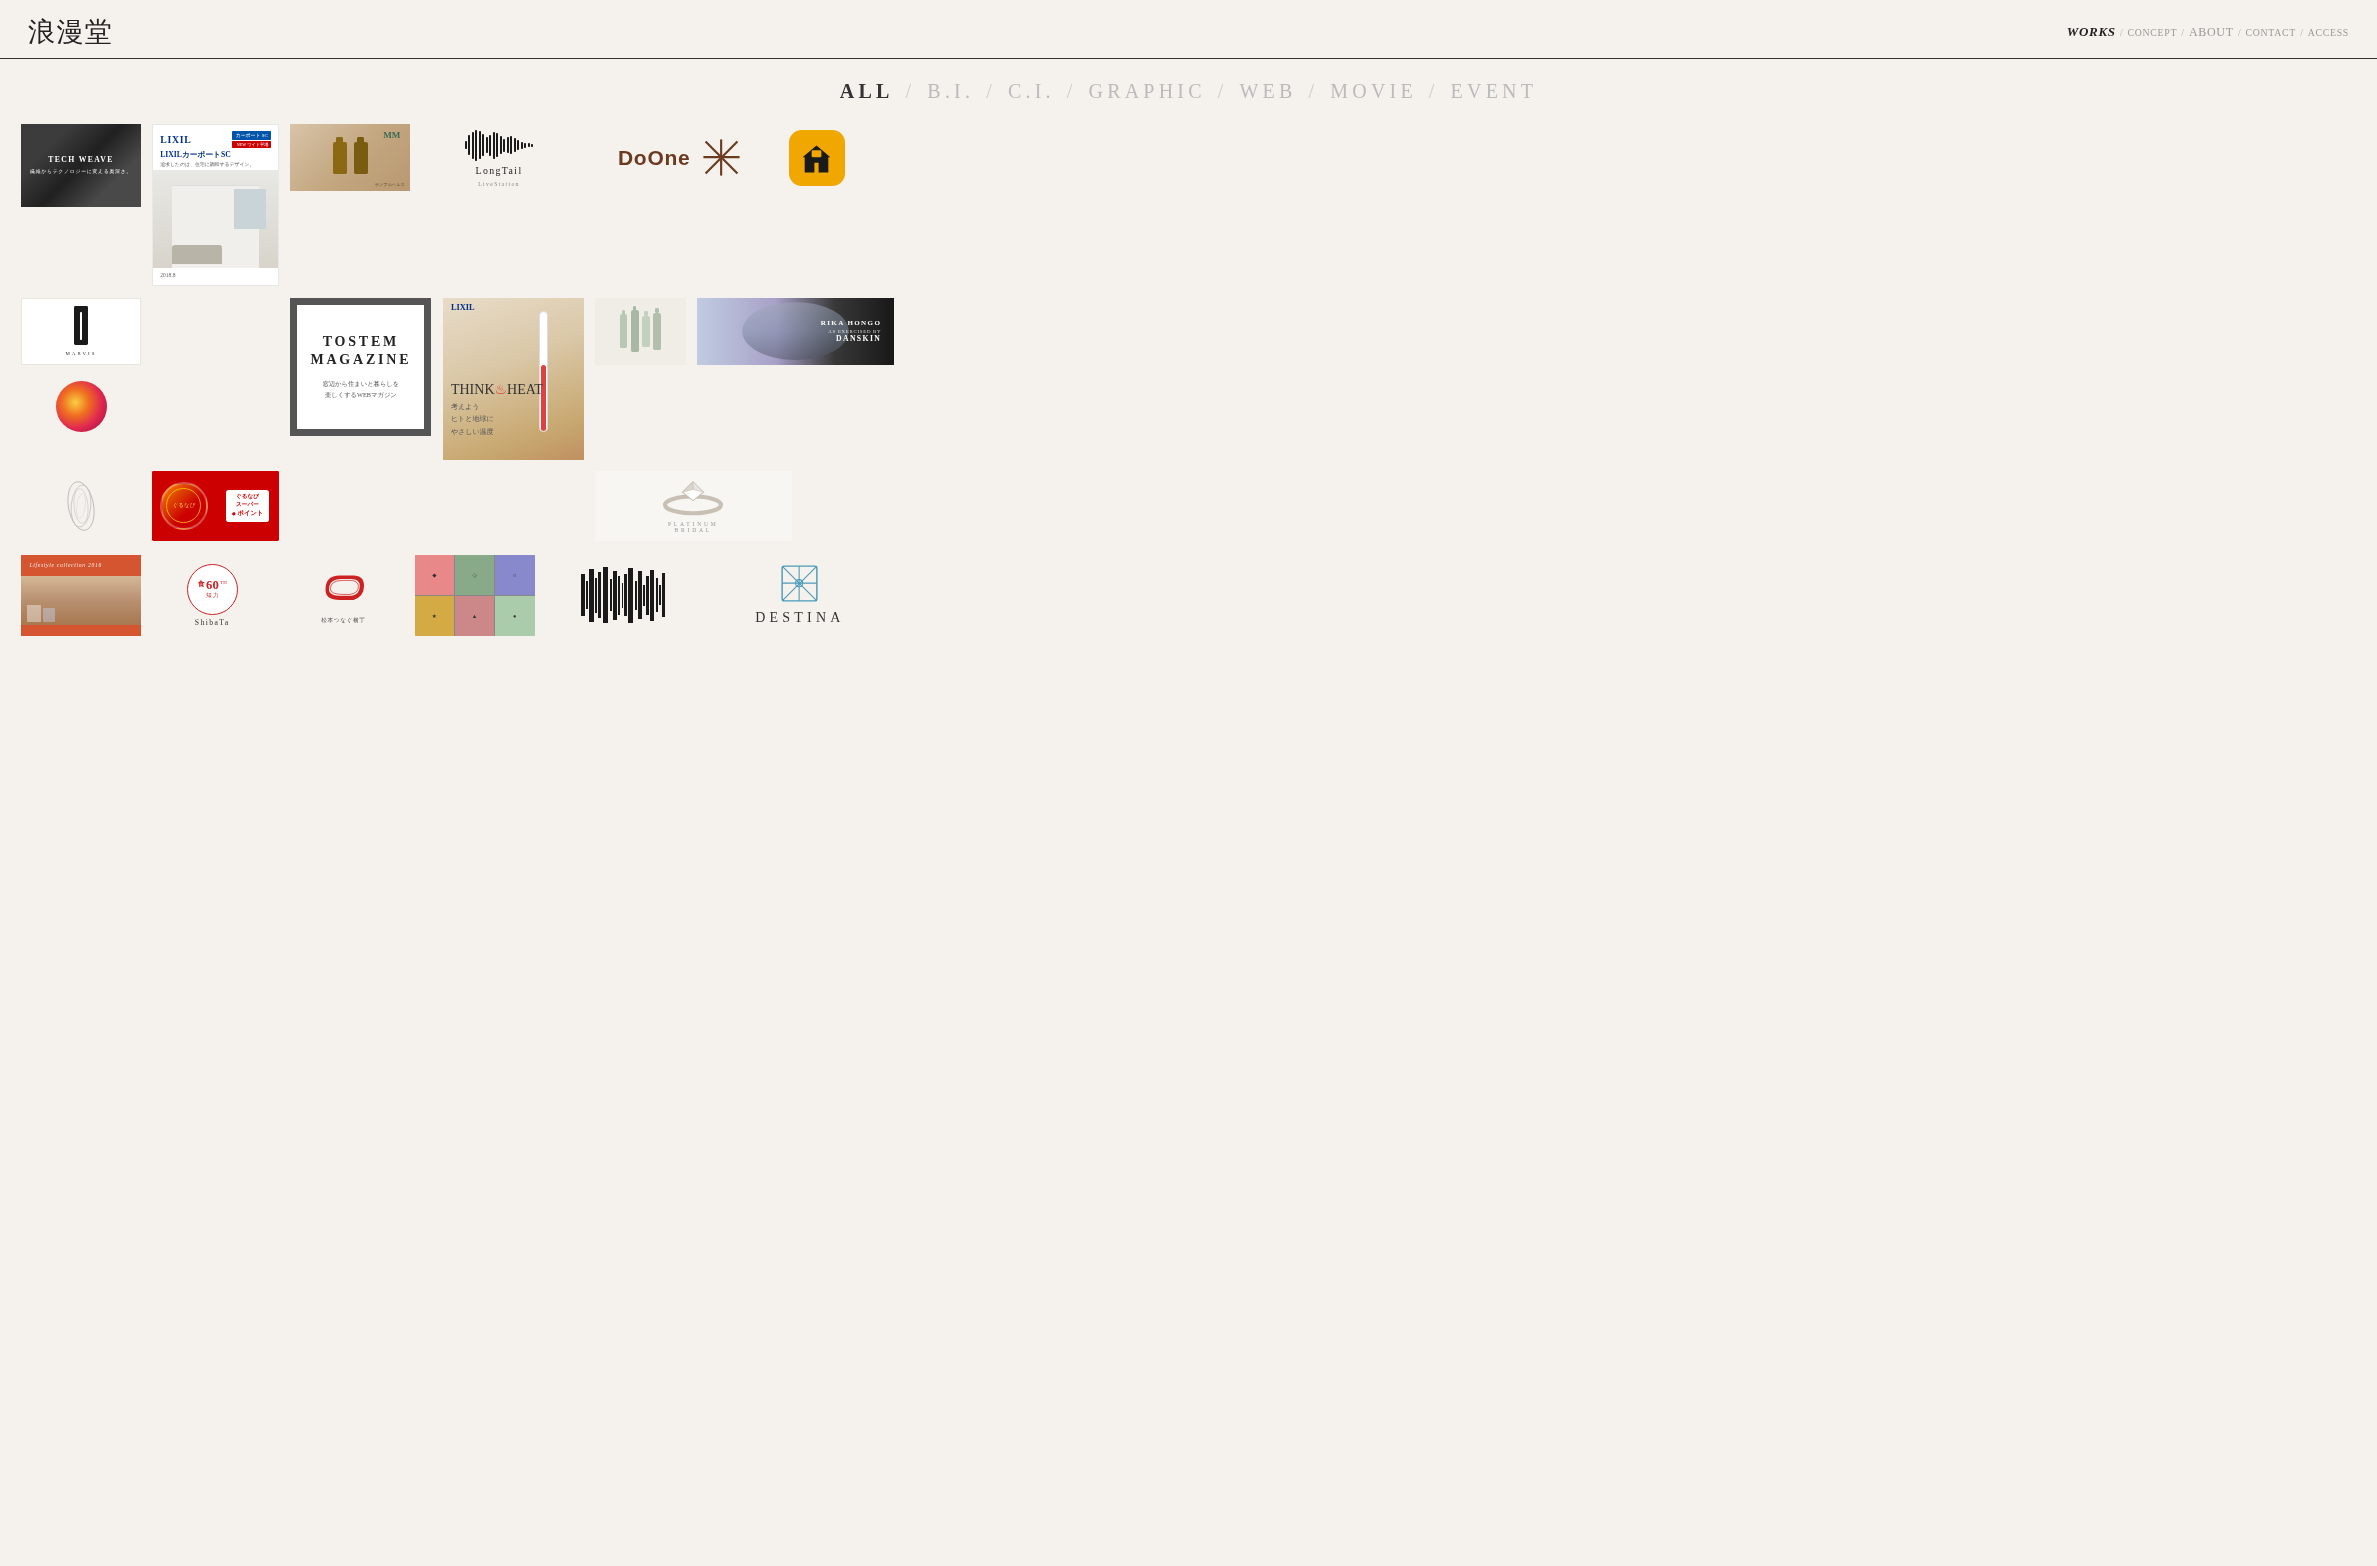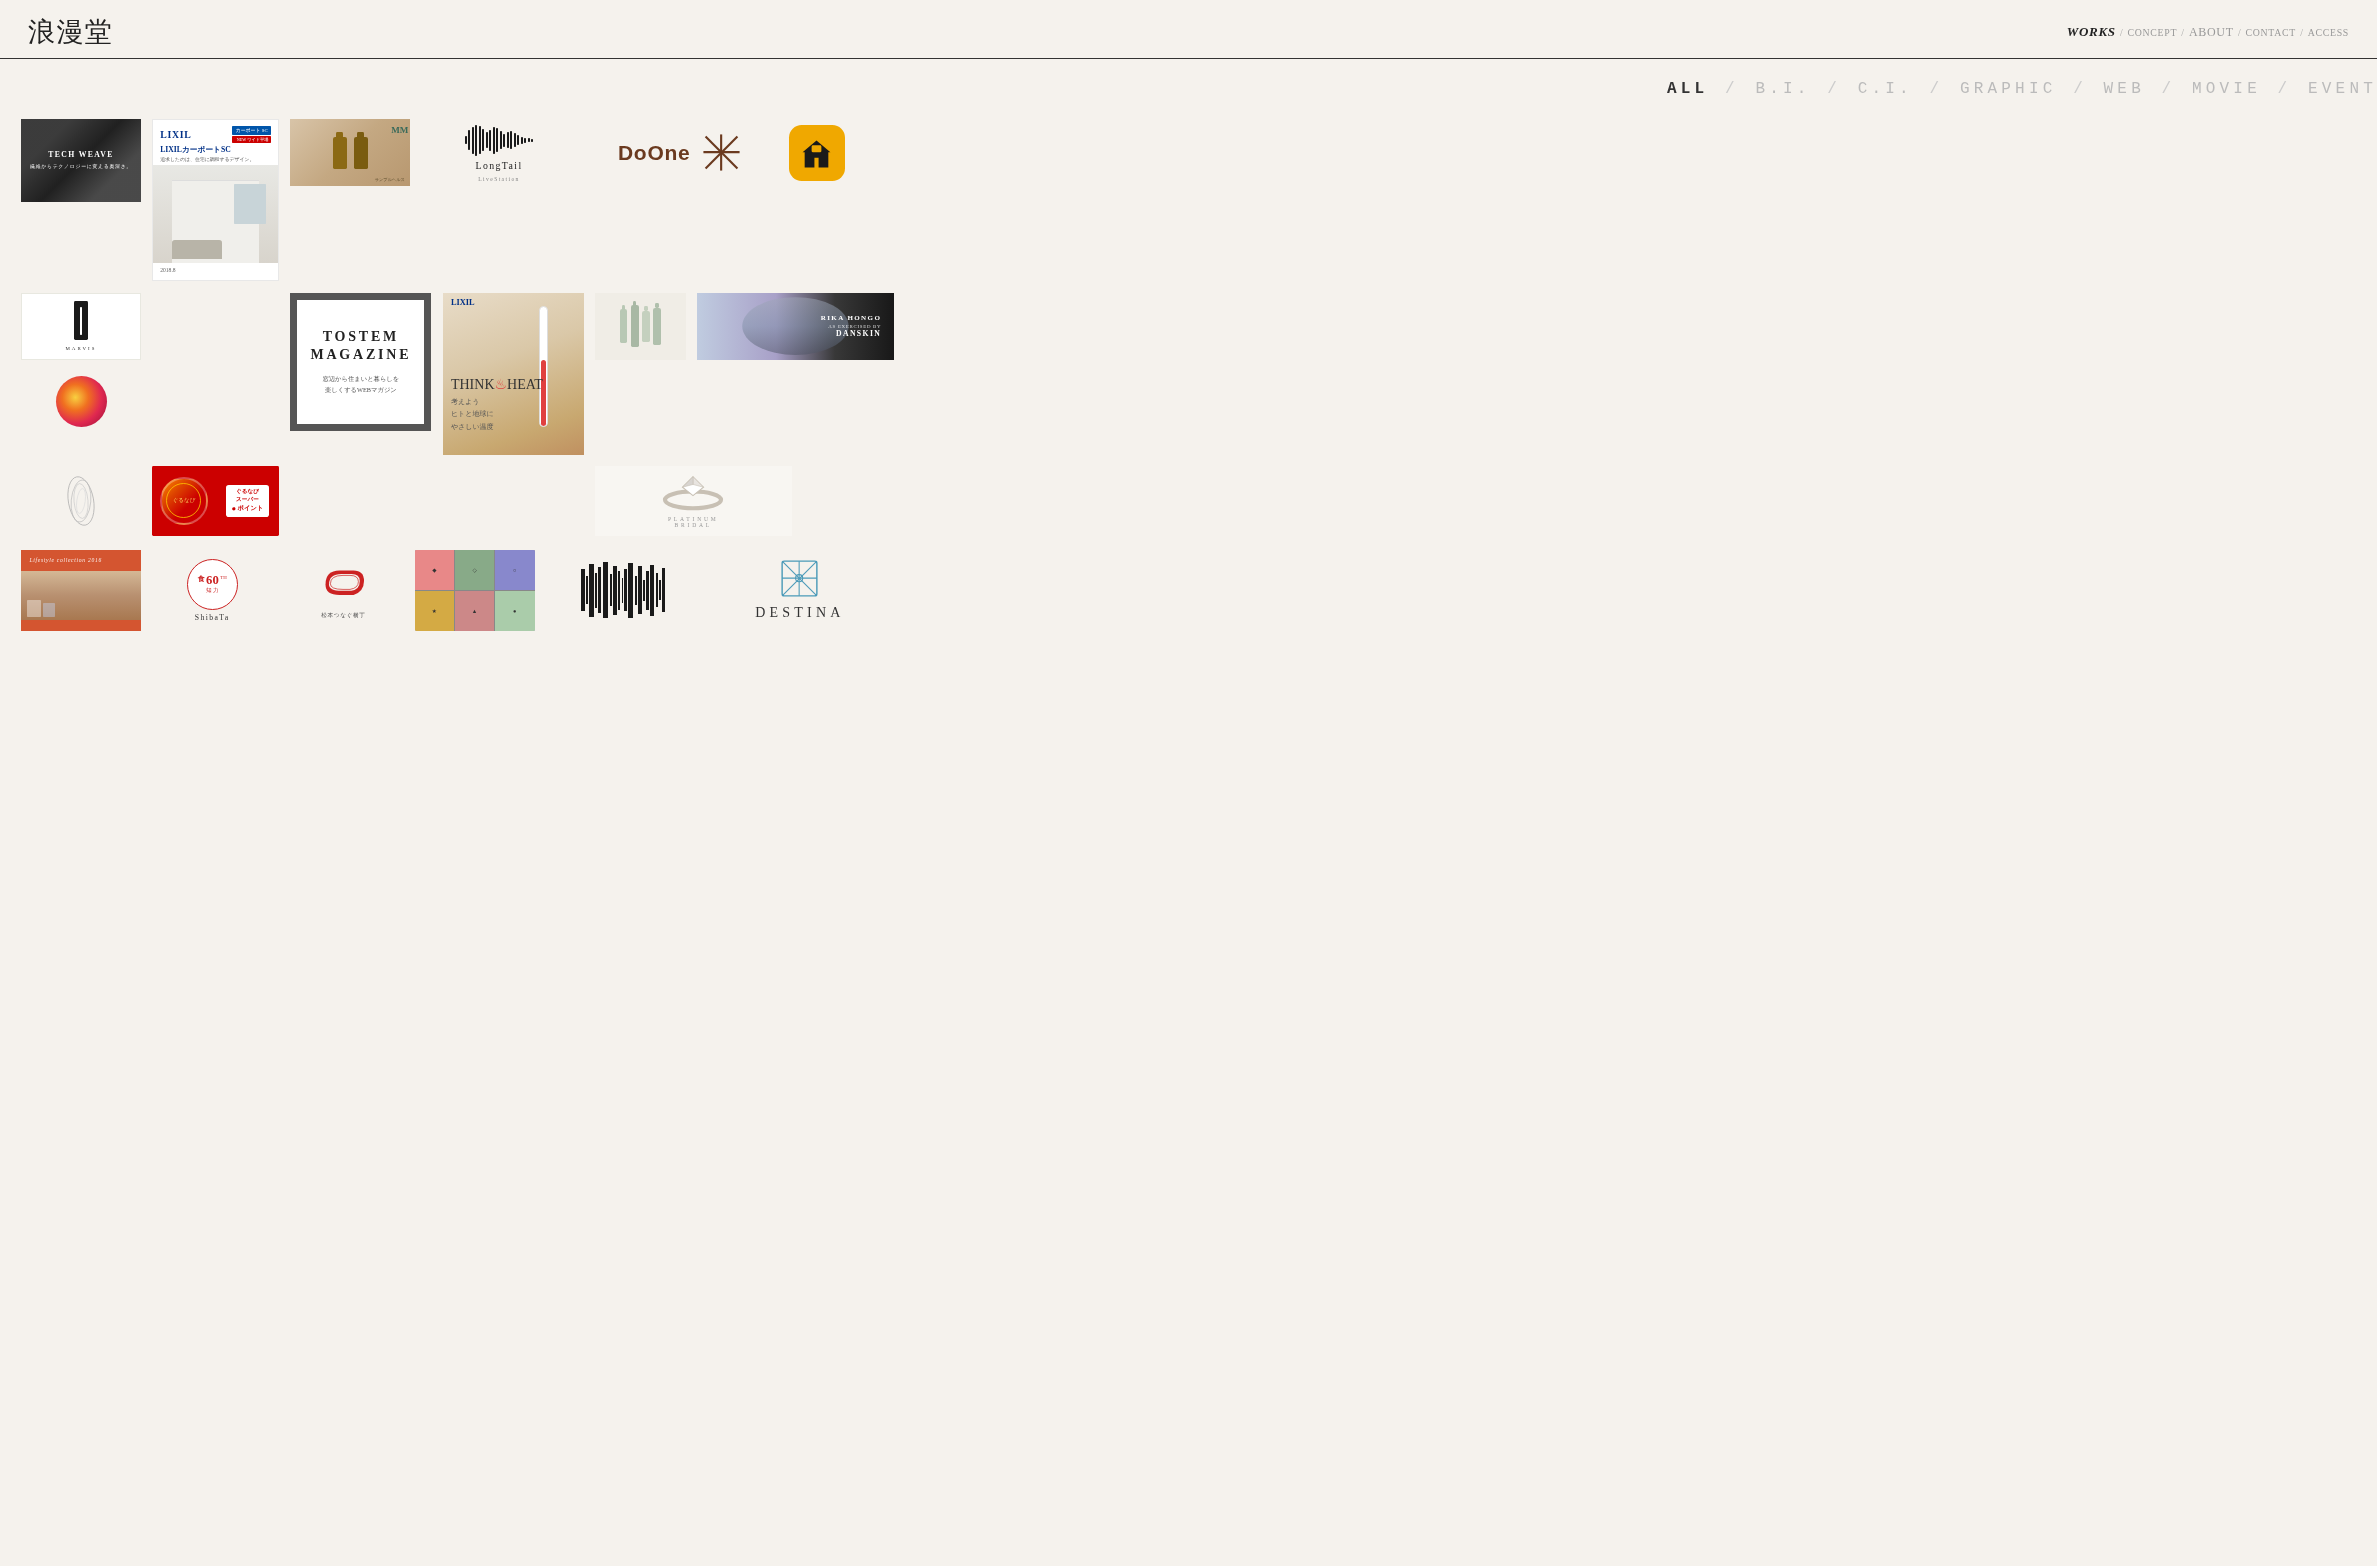--- a/index.html
+++ b/index.html
@@ -30,26 +30,25 @@
       letter-spacing: 0.7px;
     }
     nav .nav-item-active {
       color: #222;
       font-weight: bold;
     }
     nav .nav-sep {
       color: #aaa;
     }
     .filter-bar {
-      text-align: right;
+      text-align: center;
       padding: 21px 0 14px 0;
-      font-size: 16px;
+      font-size: 20px;
       letter-spacing: 4.2px;
       color: #bbb;
-      font-family: Liberation Mono, monospace;
     }
     .filter-bar .active-filter {
       color: #333;
       font-weight: bold;
     }
     .filter-bar .sep {
       color: #ccc;
       margin: 0 2.8px;
     }
 
@@ -169,21 +168,21 @@
     <div class="cell w-small">
       <div style="height:67px;background:linear-gradient(135deg,#d8c4a8 0%,#c4a882 50%,#b89870 100%);display:flex;align-items:center;justify-content:center;position:relative;overflow:hidden;">
         <div style="display:flex;gap:7px;align-items:center;">
           <div style="width:14px;height:32px;background:#8B6914;border-radius:2.1px 2.1px 1.4px 1.4px;position:relative;">
             <div style="position:absolute;top:-4.9px;left:3.5px;width:7px;height:5.6px;background:#8B6914;border-radius:1.4px;"></div>
           </div>
           <div style="width:14px;height:32px;background:#7A5C10;border-radius:2.1px 2.1px 1.4px 1.4px;position:relative;">
             <div style="position:absolute;top:-4.9px;left:3.5px;width:7px;height:5.6px;background:#7A5C10;border-radius:1.4px;"></div>
           </div>
         </div>
-        <div style="position:absolute;top:5.6px;right:2px;font-size:9.1px;font-weight:bold;color:#3a6a5a;font-family:serif;">MM</div>
+        <div style="position:absolute;top:5.6px;right:10px;font-size:9.1px;font-weight:bold;color:#3a6a5a;font-family:serif;">MM</div>
         <div style="position:absolute;bottom:4.2px;right:5.6px;font-size:4.2px;color:#5a4a2a;">サンプルヘルス</div>
       </div>
     </div>
 
     <div class="cell" style="width:155px;">
       <div style="height:67px;background:#f5f2ed;display:flex;flex-direction:column;align-items:center;justify-content:center;gap:4.2px;">
 
         <div style="display:flex;align-items:center;gap:1.4px;height:32px;">
           <div style="background:#1a1a1a;width:2.1px;height:8.4px;border-radius:0.7px;"></div>
           <div style="background:#1a1a1a;width:2.1px;height:19.7px;border-radius:0.7px;"></div>

